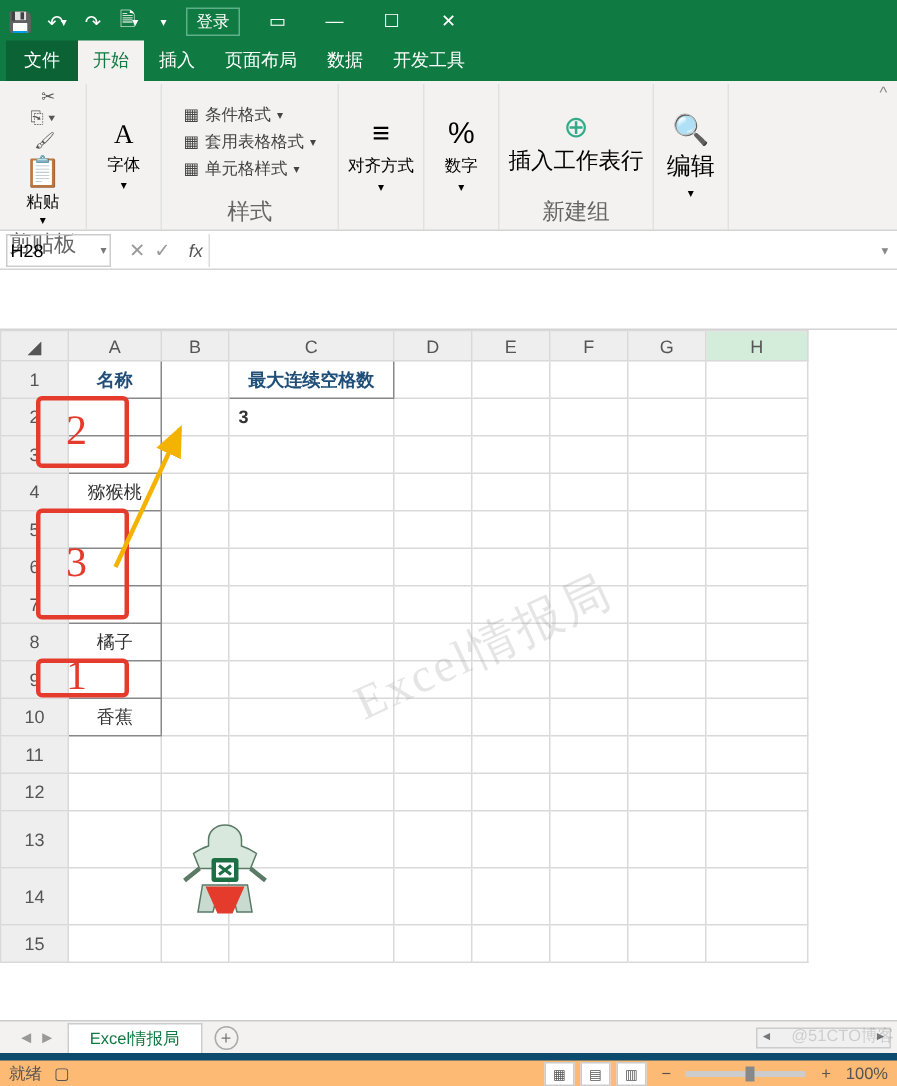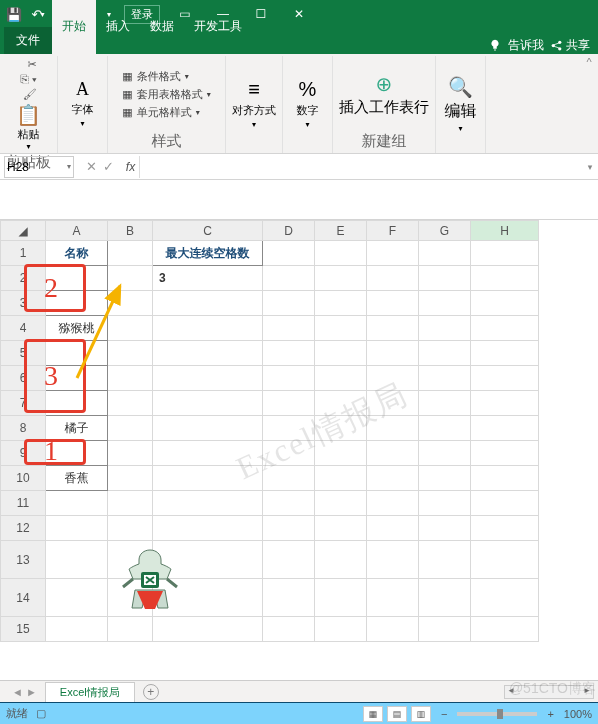--- a/index.html
+++ b/index.html
@@ -6,21 +6,21 @@
 body { background:#fff; width:598px; height:724px; overflow:hidden; position:relative; }
 .titlebar { height:28px; background:#0f7a41; color:#fff; display:flex; align-items:center; font-size:11px; }
 .qat { display:flex; align-items:center; gap:4px; padding:0 4px; }
 .qat-btn { width:20px; height:20px; display:flex; align-items:center; justify-content:center; color:#fff; cursor:pointer; font-size:13px; }
 .qat-drop { font-size:8px; margin-left:-2px; }
 .title-text { flex:1; text-align:center; white-space:nowrap; overflow:hidden; }
 .login-btn { border:1px solid #5fb089; padding:1px 6px; font-size:11px; margin-right:6px; }
 .winctl { display:flex; }
 .winctl div { width:38px; height:28px; display:flex; align-items:center; justify-content:center; font-size:12px; }
 .ribbon-tabs { height:26px; background:#0f7a41; display:flex; align-items:flex-end; color:#fff; font-size:12px; padding-left:4px; }
-.rtab { padding:19px 10px; cursor:pointer; }
+.rtab { padding:5px 10px; cursor:pointer; }
 .rtab.active { background:#f3f2f1; color:#0f7a41; }
 .file-tab { background:#0b6234; padding:5px 12px; }
 .ribbon-right { margin-left:auto; display:flex; align-items:center; gap:6px; padding-right:8px; }
 .lightbulb{width:14px;height:14px;}
 .share{display:flex;align-items:center;gap:3px;}
 .ribbon { height:100px; background:#f3f2f1; border-bottom:1px solid #d4d4d4; display:flex; padding:2px 0 0 0; }
 .rgroup { border-right:1px solid #e1e1e1; padding:2px 6px 0 6px; display:flex; flex-direction:column; align-items:center; justify-content:space-between; min-width:50px; }
 .rgroup-label { font-size:15px; color:#666; padding:2px 0; text-align:right; }
 .rgroup-body { flex:1; display:flex; flex-direction:column; align-items:center; justify-content:center; gap:2px; }
 .big-icon { font-size:20px; }
@@ -56,27 +56,27 @@
 .rednum{position:absolute;font-size:28px;color:#e43b2c;font-weight:normal;font-family:"Times New Roman",serif;}
 .arrow-svg{position:absolute;pointer-events:none;}
 .watermark{position:absolute;font-size:32px;color:rgba(150,150,150,0.25);transform:rotate(-25deg);pointer-events:none;font-family:"Times New Roman",serif;letter-spacing:2px;}
 .sheet-tabs{height:22px;border-top:1px solid #ccc;background:#f3f2f1;display:flex;align-items:center;font-size:11px;color:#666;padding-left:12px;gap:8px;position:absolute;bottom:22px;left:0;right:0;}
 .sheet-nav{display:flex;gap:6px;color:#999;}
 .sheet-tab{background:#fff;border:1px solid #ccc;border-bottom:none;padding:2px 14px;color:#0f7a41;}
 .newsheet{width:16px;height:16px;border:1px solid #aaa;border-radius:50%;display:flex;align-items:center;justify-content:center;font-size:12px;color:#777;}
 .hscroll{margin-left:auto;width:90px;height:14px;background:#f0f0f0;border:1px solid #ccc;margin-right:4px;position:relative;}
 .hscroll::before{content:"◄";position:absolute;left:2px;font-size:8px;color:#777;}
 .hscroll::after{content:"►";position:absolute;right:2px;font-size:8px;color:#777;}
-.statusbar{height:22px;background:#7dd3fc;border-top:1px solid #0c4a6e;display:flex;align-items:center;font-size:11px;color:#555;padding:0 6px;position:absolute;bottom:0;left:0;right:0;}
+.statusbar{height:22px;background:#fdba74;border-top:5px solid #0c4a6e;display:flex;align-items:center;font-size:11px;color:#555;padding:0 6px;position:absolute;bottom:0;left:0;right:0;}
 .statusbar .views{margin-left:auto;display:flex;gap:4px;align-items:center;}
 .viewbtn{width:20px;height:16px;border:1px solid #ccc;background:#fff;font-size:9px;display:flex;align-items:center;justify-content:center;}
 .zoom-slider{width:80px;height:4px;background:#ccc;margin:0 6px;position:relative;}
 .zoom-slider::after{content:"";position:absolute;left:50%;top:-3px;width:6px;height:10px;background:#888;}
 .superman{position:absolute;width:70px;height:70px;}
-.copyright{position:absolute;right:2px;bottom:26px;font-size:14px;color:rgba(0,0,0,0.15);}
+.copyright{position:absolute;right:2px;bottom:26px;font-size:11px;color:rgba(0,0,0,0.15);}
 </style>
 </head>
 <body>
 
 <div class="titlebar">
   <div class="qat">
     <div class="qat-btn">💾</div>
     <div class="qat-btn">↶<span class="qat-drop">▾</span></div>
     <div class="qat-btn">↷</div>
     <div class="qat-btn">🗎<span class="qat-drop">▾</span></div>
@@ -90,37 +90,23 @@
     <div>—</div>
     <div>☐</div>
     <div>✕</div>
   </div>
 </div>
 
 <div class="ribbon-tabs">
   <div class="rtab file-tab">文件</div>
   <div class="rtab active">开始</div>
   <div class="rtab">插入</div>
+  <div class="rtab">页面布局</div>
   <div class="rtab">数据</div>
   <div class="rtab">开发工具</div>
-  <div class="ribbon-right">
-    <svg class="lightbulb" viewBox="0 0 16 16">
-        <path fill="#fff" d="M8 1a4 4 0 00-2 7.5V11h4V8.5A4 4 0 008 1zm-1 11h2v1H7z"></path>
-      </svg>
-    <span>告诉我</span>
-    <div class="share">
-      <svg width="13" height="13" viewBox="0 0 16 16">
-          <circle cx="4" cy="8" r="2" fill="#fff"></circle>
-          <circle cx="12" cy="4" r="2" fill="#fff"></circle>
-          <circle cx="12" cy="12" r="2" fill="#fff"></circle>
-          <path stroke="#fff" d="M5 7l6-2M5 9l6 2"></path>
-        </svg>
-      <span>共享</span>
-    </div>
-  </div>
 </div>
 
 <div class="ribbon">
   <div class="rgroup" style="min-width:58px">
     <div class="rgroup-body">
       <div class="paste-body">
         <div class="mini-row" style="flex-direction:column;align-items:flex-end;gap:2px">
           <span>✂</span>
           <span>⎘ ▾</span>
           <span>🖌</span>

